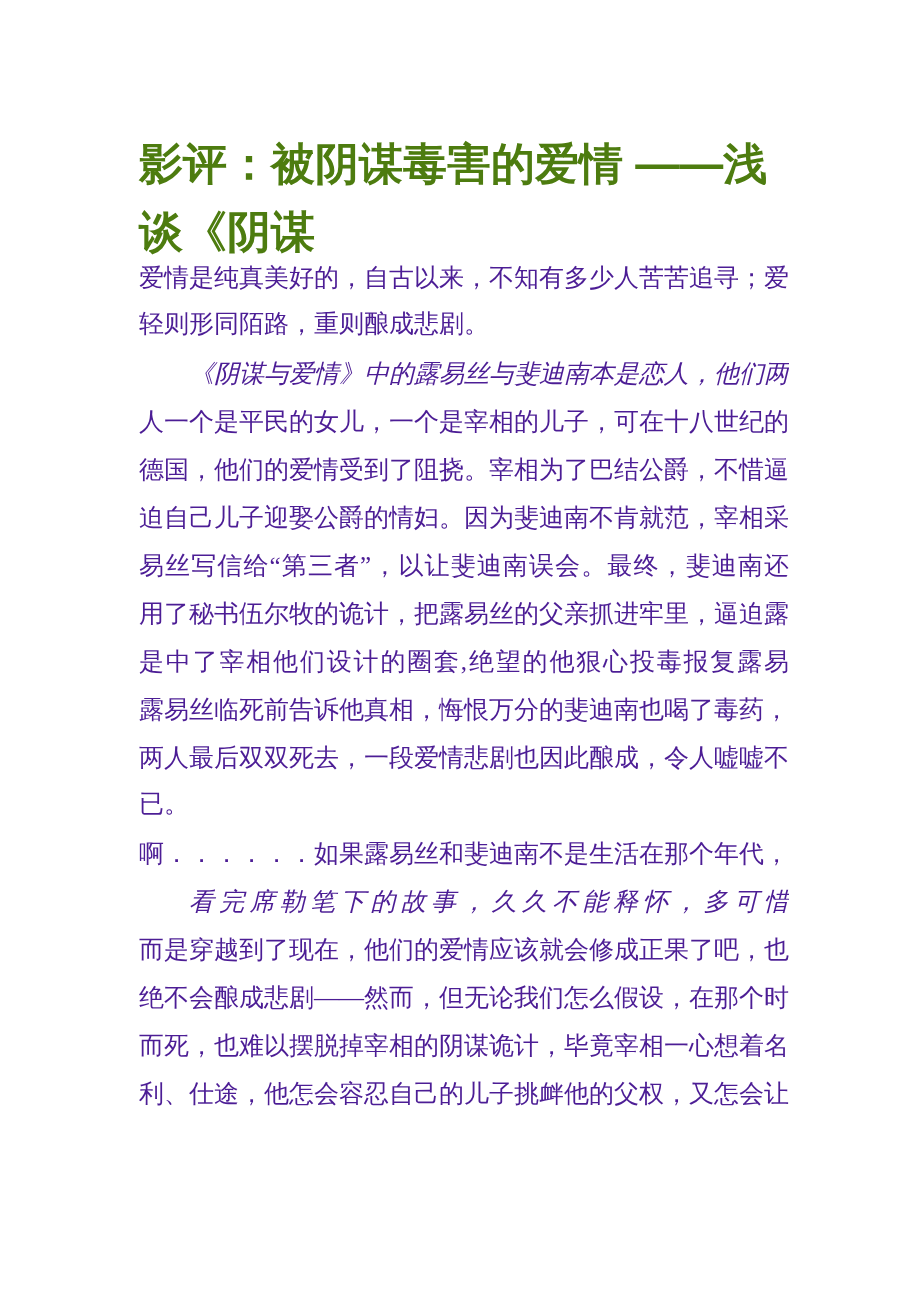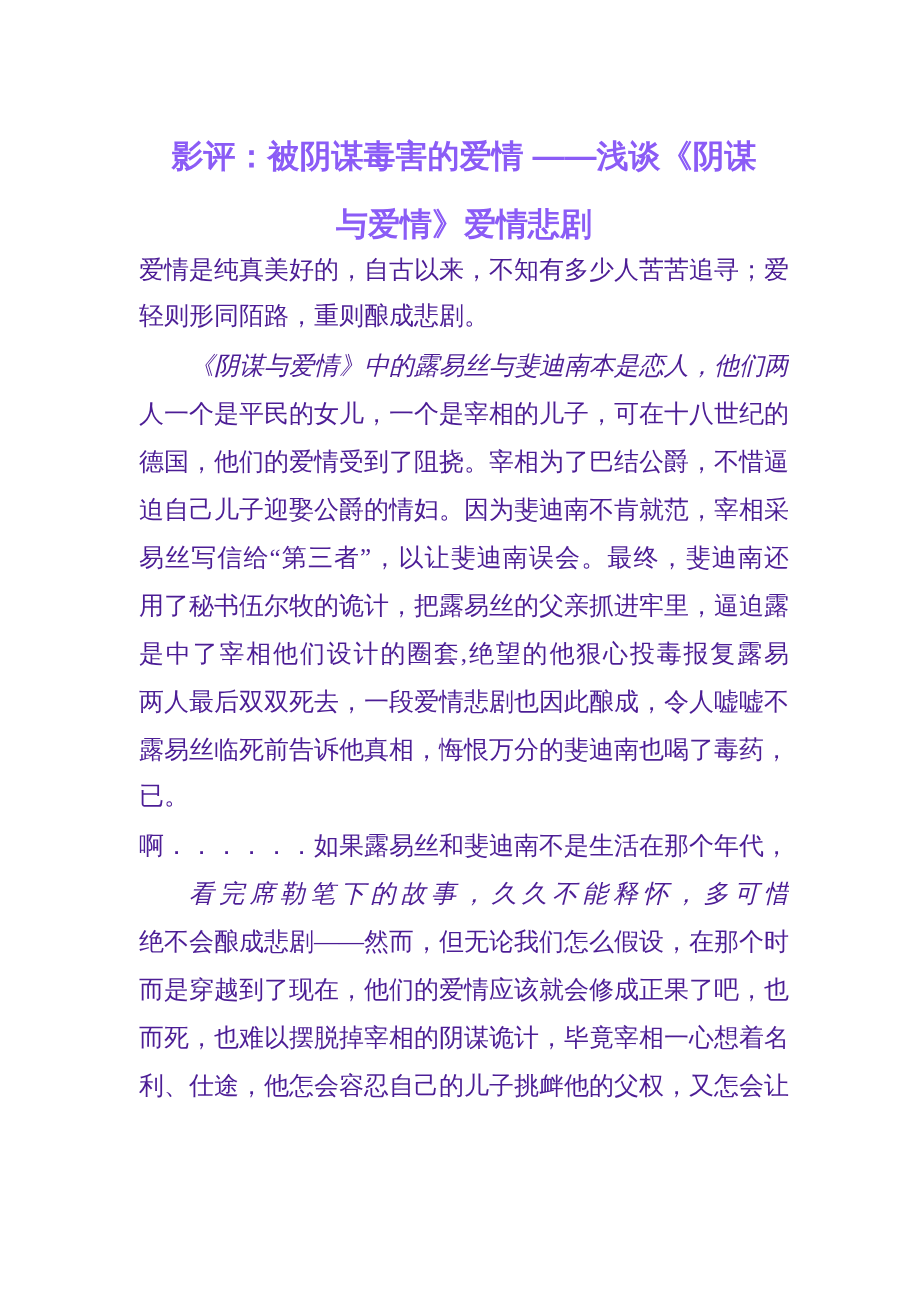--- a/index.html
+++ b/index.html
@@ -14,24 +14,24 @@
     font-family: "Liberation Serif", "DejaVu Serif", serif;
   }
   .doc {
     width: 650px;
     margin-left: 139px;
     padding-top: 101px;
   }
   .doc-title {
     font-family: "Liberation Sans", "DejaVu Sans", sans-serif;
     font-weight: bold;
-    font-size: 32px;
+    font-size: 44px;
     line-height: 68px;
-    text-align: center;
-    color: #8b5cf6;
+    text-align: left;
+    color: #4d7c0f;
     margin-bottom: -12px;
   }
   .doc-title .title-line {
     display: block;
   }
   .doc-body {
     font-size: 25px;
     line-height: 48px;
     color: #4c1d95;
   }
@@ -55,46 +55,45 @@
     font-style: italic;
   }
 </style>
 </head>
 <body>
 
 <div class="doc">
 
   <h1 class="doc-title">
     <span class="title-line">影评：被阴谋毒害的爱情 ——浅谈《阴谋</span>
-    <span class="title-line">与爱情》爱情悲剧</span>
   </h1>
 
   <div class="doc-body">
 
     <div class="para">
       <div class="text-line">爱情是纯真美好的，自古以来，不知有多少人苦苦追寻；爱</div>
       <div class="text-line last">轻则形同陌路，重则酿成悲剧。</div>
     </div>
 
     <div class="para">
       <div class="text-line indent">《阴谋与爱情》中的露易丝与斐迪南本是恋人，他们两</div>
       <div class="text-line">人一个是平民的女儿，一个是宰相的儿子，可在十八世纪的</div>
       <div class="text-line">德国，他们的爱情受到了阻挠。宰相为了巴结公爵，不惜逼</div>
       <div class="text-line">迫自己儿子迎娶公爵的情妇。因为斐迪南不肯就范，宰相采</div>
       <div class="text-line">易丝写信给“第三者”，以让斐迪南误会。最终，斐迪南还</div>
       <div class="text-line">用了秘书伍尔牧的诡计，把露易丝的父亲抓进牢里，逼迫露</div>
       <div class="text-line">是中了宰相他们设计的圈套,绝望的他狠心投毒报复露易丝。</div>
+      <div class="text-line">露易丝临死前告诉他真相，悔恨万分的斐迪南也喝了毒药，</div>
       <div class="text-line">两人最后双双死去，一段爱情悲剧也因此酿成，令人嘘嘘不</div>
-      <div class="text-line">露易丝临死前告诉他真相，悔恨万分的斐迪南也喝了毒药，</div>
       <div class="text-line last">已。</div>
     </div>
 
     <div class="para">
       <div class="text-line">啊．．．．．．如果露易丝和斐迪南不是生活在那个年代，</div>
       <div class="text-line indent">看完席勒笔下的故事，久久不能释怀，多可惜</div>
+      <div class="text-line">而是穿越到了现在，他们的爱情应该就会修成正果了吧，也</div>
       <div class="text-line">绝不会酿成悲剧——然而，但无论我们怎么假设，在那个时</div>
-      <div class="text-line">而是穿越到了现在，他们的爱情应该就会修成正果了吧，也</div>
       <div class="text-line">而死，也难以摆脱掉宰相的阴谋诡计，毕竟宰相一心想着名</div>
       <div class="text-line">利、仕途，他怎会容忍自己的儿子挑衅他的父权，又怎会让</div>
     </div>
 
   </div>
 </div>
 
 </body></html>

